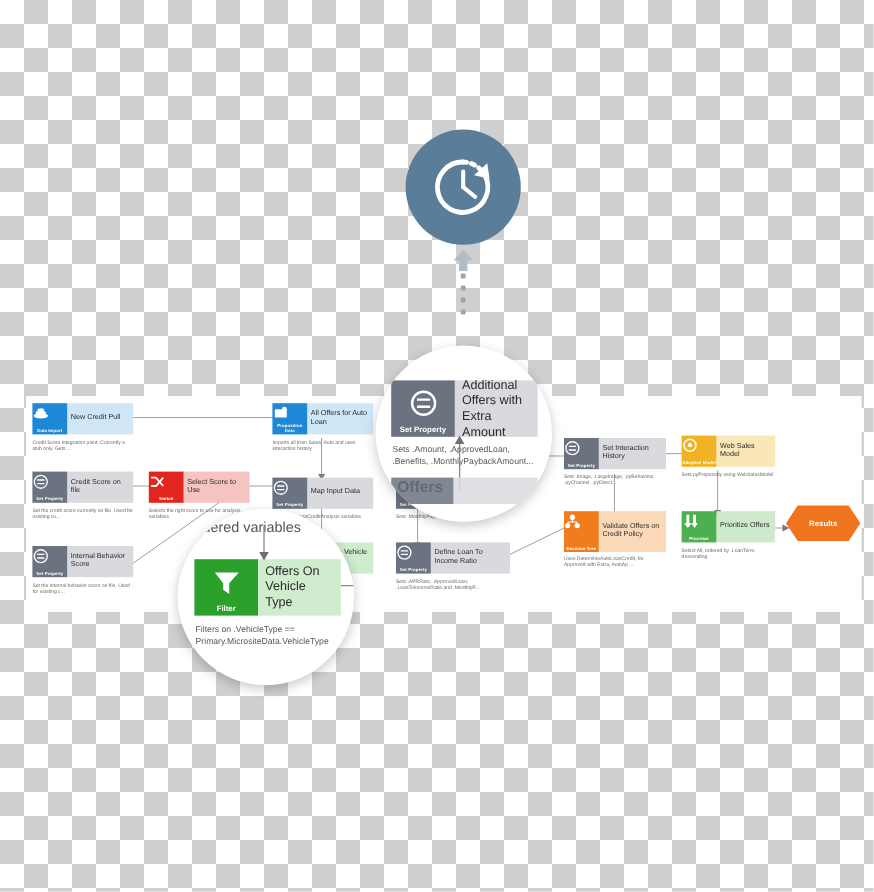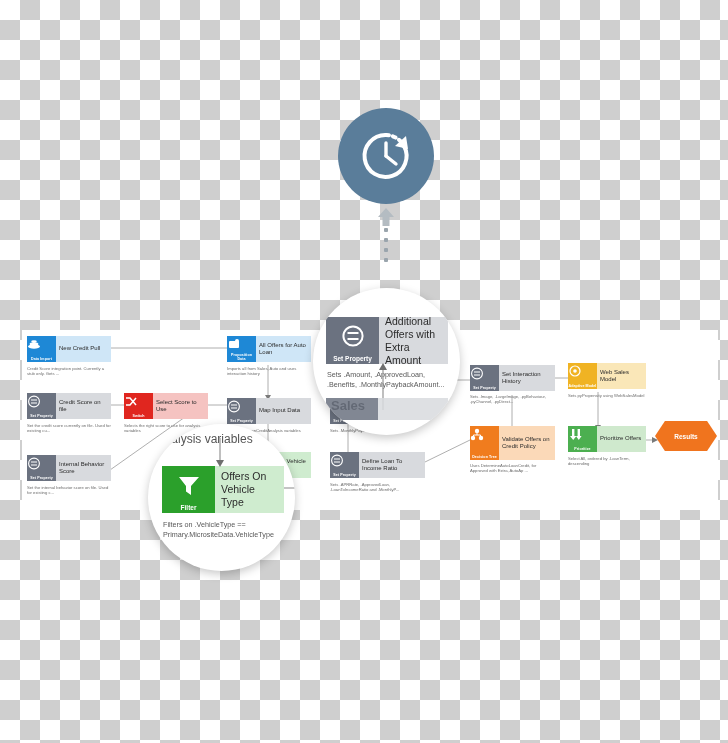--- a/index.html
+++ b/index.html
@@ -325,42 +325,42 @@
       </svg>
     <div class="tag">Prioritize</div>
   </div>
   <div class="lbl">Prioritize Offers</div>
 </div>
 <div class="desc" style="left:568px;top:456px;width:78px;">Select All, ordered by .LoanTerm, descending</div>
 
 <div id="results">Results</div>
 
 <div class="mag" id="mag1">
-  <div class="ghost" style="left:18px;top:110px;font-size:13px;font-weight:bold;color:#3a3a3a;">Sales</div>
+  <div class="ghost" style="left:18px;top:110px;font-size:13px;font-weight:bold;color:#3a3a3a;">Offers</div>
   <div class="magnode" style="left:13px;top:29px;width:122px;">
     <div class="mico" style="background:#6b7280;">
       <svg width="26" height="24" viewBox="0 0 26 24" style="margin-bottom:7px;">
           <circle cx="13" cy="11" r="9.6" fill="none" stroke="#fff" stroke-width="2"></circle>
           <path d="M7.5 8h11M7.5 14h11" stroke="#fff" stroke-width="2"></path>
         </svg>
       <div class="mtag">Set Property</div>
     </div>
     <div class="mlbl" style="background:#d8dade;">Additional Offers with Extra Amount</div>
   </div>
   <div class="magdesc" style="left:14px;top:82px;">Sets .Amount, .ApprovedLoan, .Benefits, .MonthlyPaybackAmount...</div>
   <svg style="position:absolute;left:0;top:0;width:147px;height:147px;">
     <line x1="70" y1="122" x2="70" y2="80" stroke="#8a8a8a" stroke-width="1.1"></line>
     <polygon points="66,82 74,82 70,75" fill="#6f6f6f"></polygon>
     <rect x="13" y="110" width="52" height="22" fill="#6b7280" opacity=".85"></rect>
     <rect x="65" y="110" width="70" height="22" fill="#d8dade" opacity=".85"></rect>
   </svg>
 </div>
 
 <div class="mag" id="mag2">
-  <div class="ghost" style="left:10px;top:8px;font-size:12px;color:#555;">analysis variables</div>
+  <div class="ghost" style="left:10px;top:8px;font-size:12px;color:#555;">ordered variables</div>
   <div class="magnode" style="left:14px;top:42px;width:122px;">
     <div class="mico" style="background:#2ba02b;">
       <svg width="26" height="24" viewBox="0 0 26 24" style="margin-bottom:7px;">
           <polygon points="3,3 23,3 15,12 15,21 10,17.5 10,12" fill="#fff"></polygon>
         </svg>
       <div class="mtag">Filter</div>
     </div>
     <div class="mlbl" style="background:#cfeccf;">Offers On Vehicle Type</div>
   </div>
   <div class="magdesc" style="left:15px;top:96px;">Filters on .VehicleType == Primary.MicrositeData.VehicleType</div>

